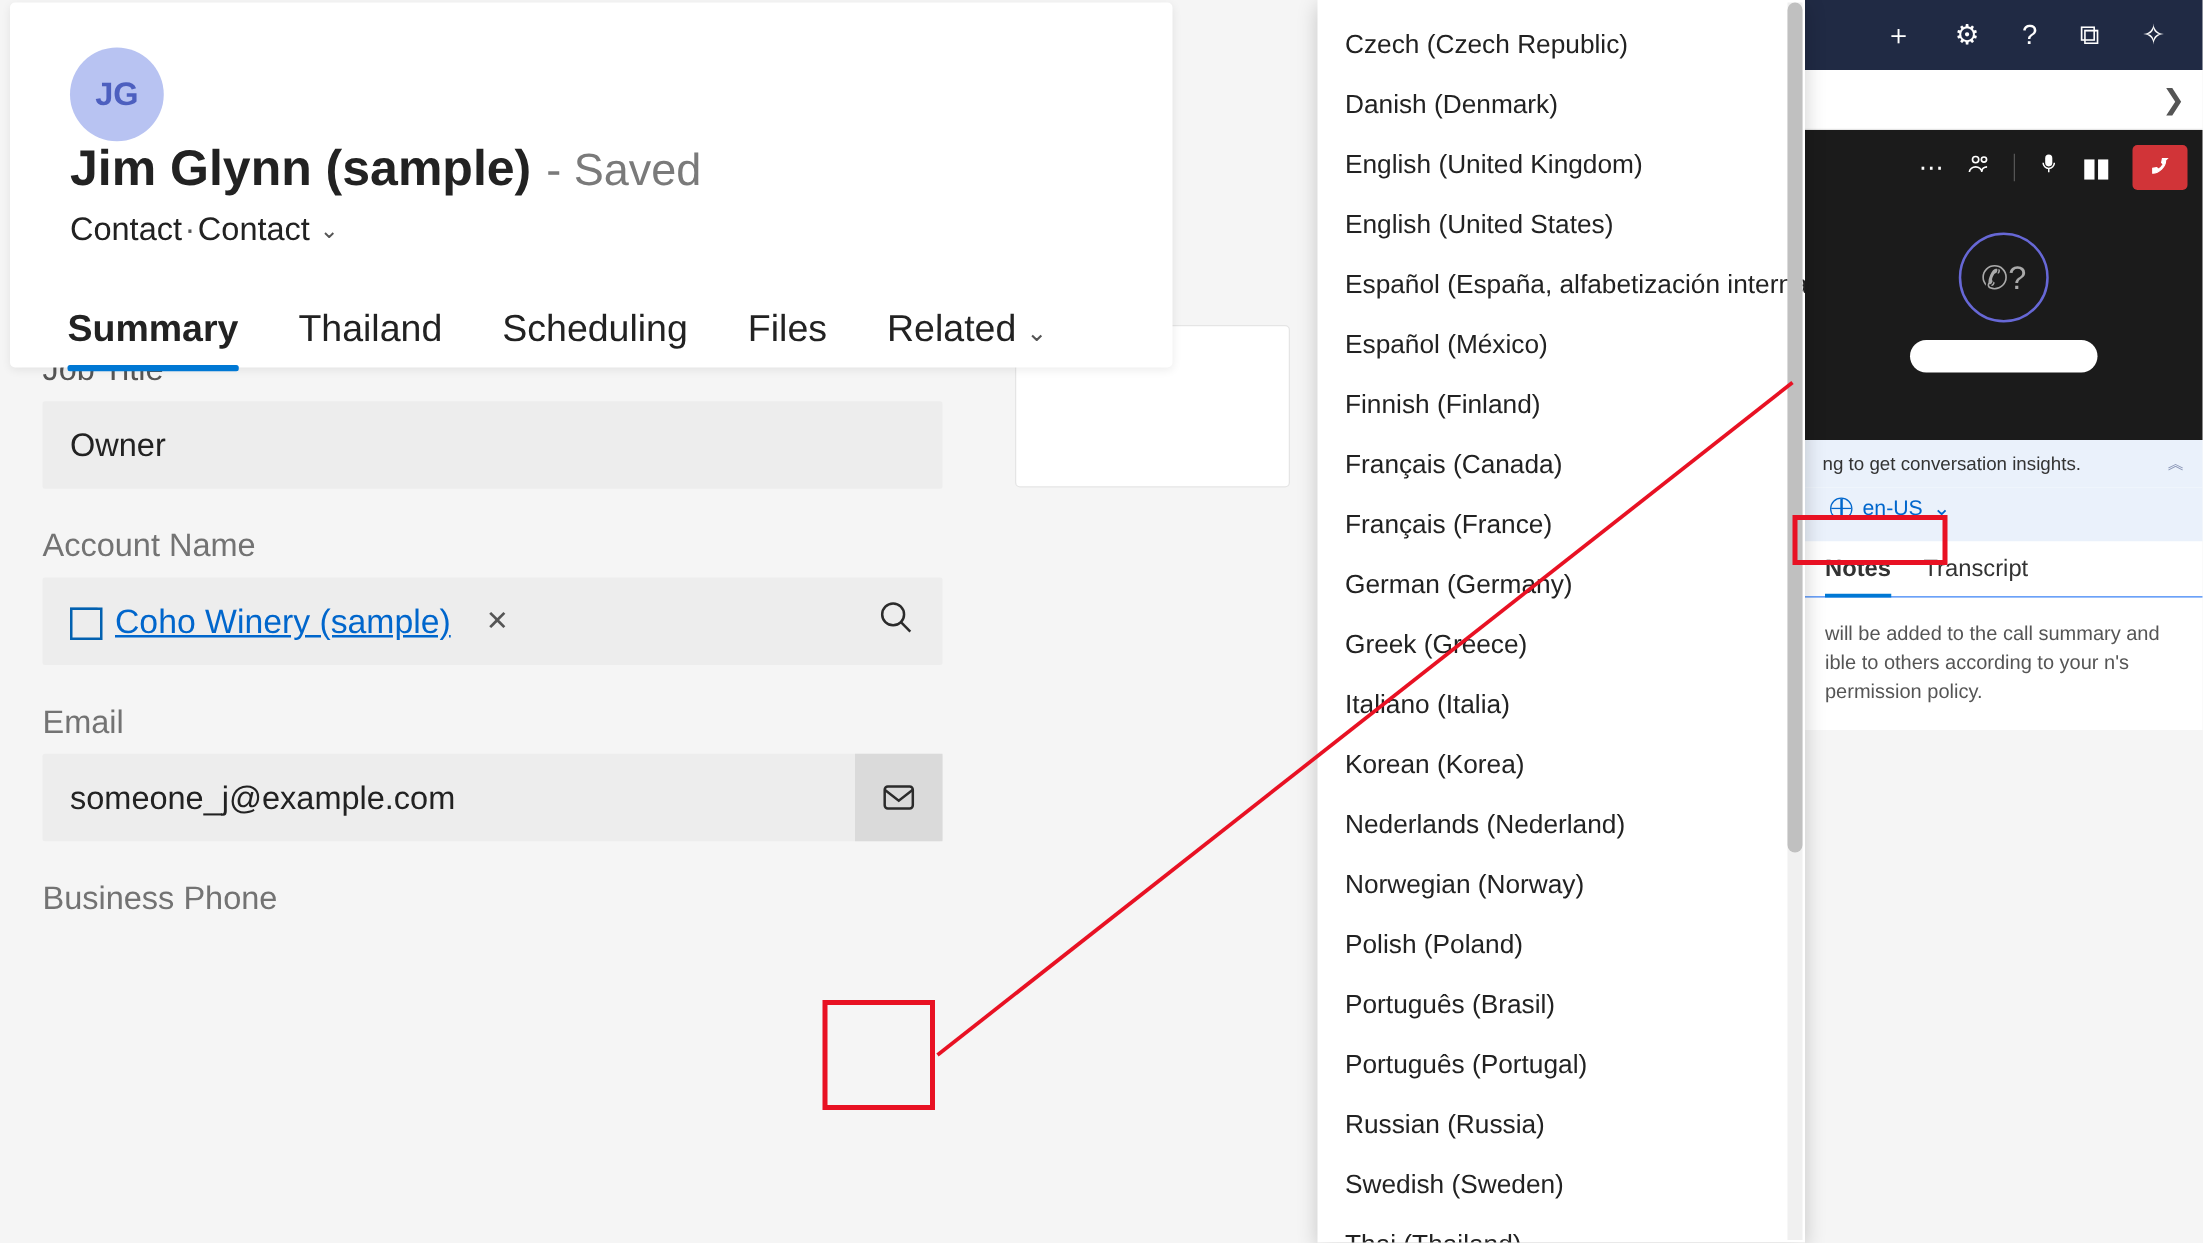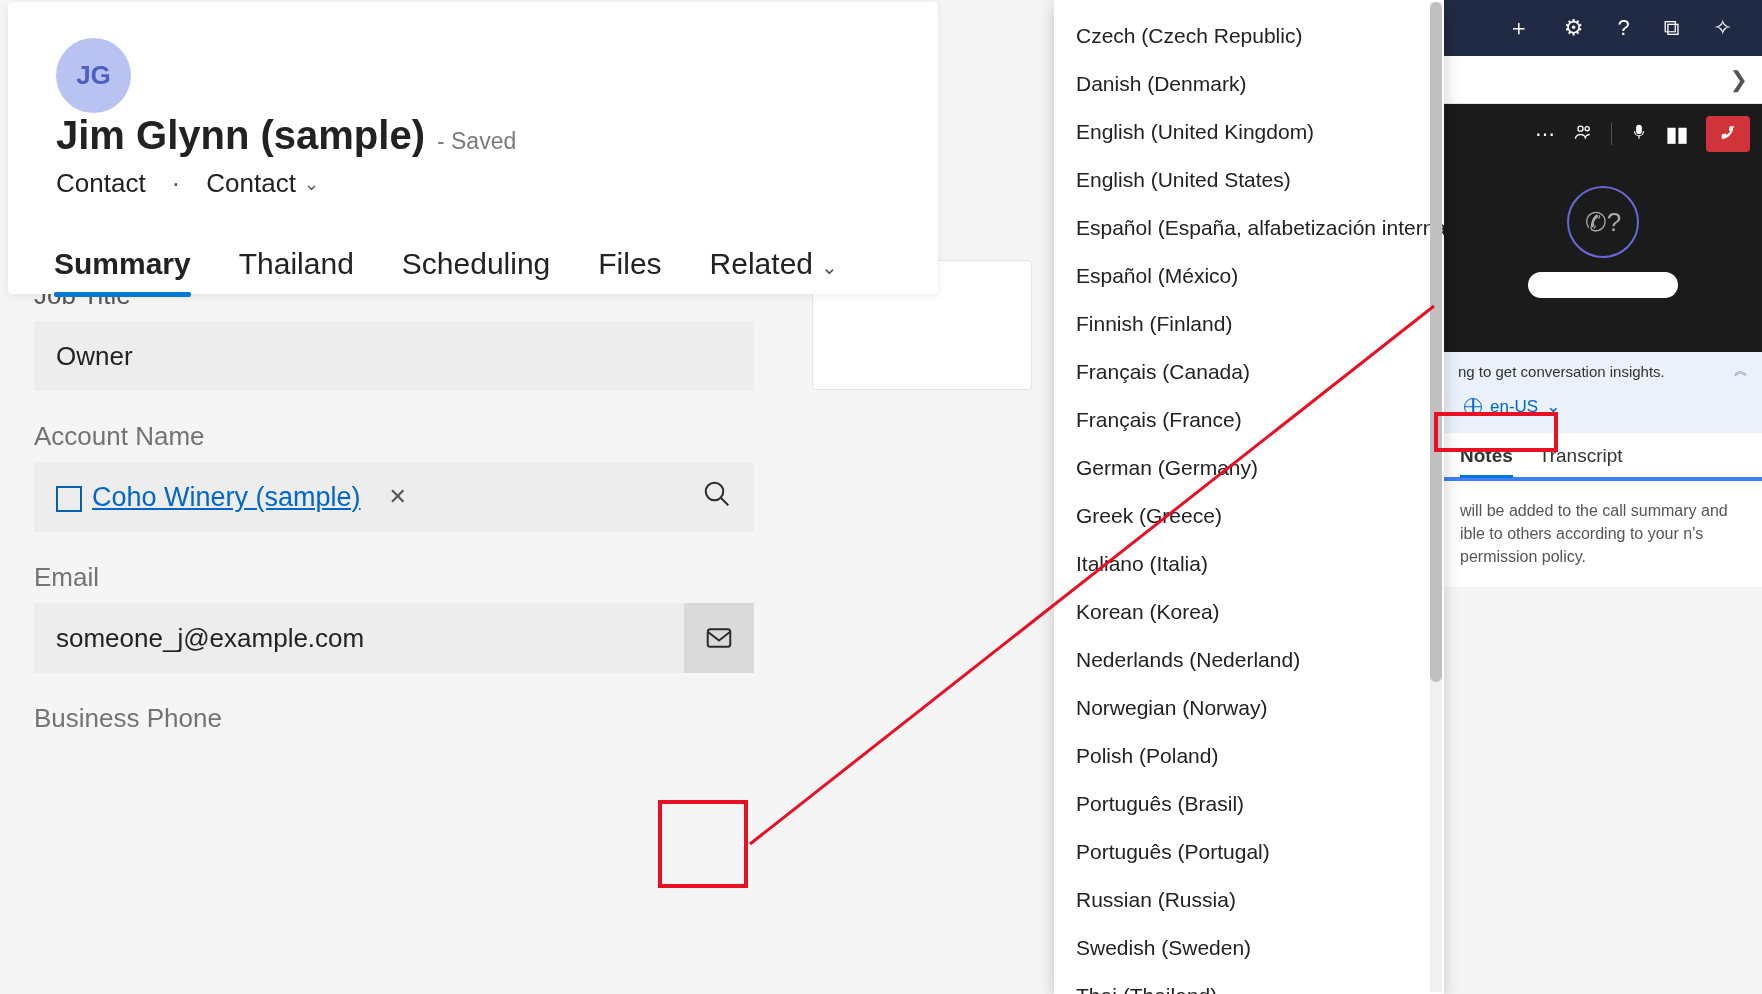--- a/index.html
+++ b/index.html
@@ -18,22 +18,22 @@
 .card-header { display: flex; align-items: flex-start; padding: 36px 40px 0 48px; flex-direction: column; }
 .avatar {
   width: 75px; height: 75px; border-radius: 50%;
   background: #b8c3f2; color: #4d5fbf;
   display: flex; align-items: center; justify-content: center;
   font-size: 26px; font-weight: 600; margin-right: 28px;
 }
 .title-block { display: flex; flex-direction: column; }
 .title-row { display: flex; align-items: baseline; gap: 12px; }
 .contact-name { font-size: 40px; font-weight: 600; color: #222; }
-.saved-badge { font-size: 23px; color: #7a7a7a; }
-.subtitle-row { display:flex; gap:26px; font-size:26px; color:#222; margin-top:10px;}
+.saved-badge { font-size: 36px; color: #7a7a7a; }
+.subtitle-row { display:flex; gap:2px; font-size:26px; color:#222; margin-top:10px;}
 .dot-sep { color:#555; }
 .entity-dropdown { display:flex; align-items:center; gap:8px; cursor:pointer;}
 .chev-down { font-size:18px; color:#555; }
 
 
 .tabs { display:flex; gap:48px; padding: 48px 52px 0 46px; font-size:30px; color:#222;}
 .tab { padding-bottom:14px; cursor:pointer; position:relative;}
 .tab.active { font-weight:600; }
 .tab.active::after{content:"";position:absolute;left:0;right:0;bottom:-2px;height:5px;background:#0078d4;border-radius:2px;}
 .tab .chev-down{margin-left:8px;font-size:20px;}
@@ -90,21 +90,21 @@
 .call-divider{width:1px;height:22px;background:#555;}
 .call-avatar-ring{position:absolute;left:50%;top:82px;transform:translateX(-50%);width:72px;height:72px;border:2px solid #6768d6;border-radius:50%;display:flex;align-items:center;justify-content:center;}
 .call-avatar-ring .phone-q{color:#aaa;font-size:26px;}
 .call-name-mask{position:absolute;left:50%;top:168px;transform:translateX(-50%);width:150px;height:26px;background:#fff;border-radius:14px;}
 .insight-bar{background:#eaf1fb;padding:10px 14px;font-size:15px;color:#333;display:flex;align-items:center;justify-content:space-between;}
 .lang-pill{display:flex;align-items:center;gap:8px;color:#0066cc;font-size:17px;cursor:pointer;padding:6px 10px;}
 .globe{width:18px;height:18px;border:1.5px solid #0066cc;border-radius:50%;position:relative;}
 .globe::before{content:"";position:absolute;left:50%;top:0;bottom:0;width:1.5px;background:#0066cc;transform:translateX(-50%);}
 .globe::after{content:"";position:absolute;top:50%;left:0;right:0;height:1.5px;background:#0066cc;transform:translateY(-50%);}
 .collapse-ico{color:#8894b5;font-size:14px;cursor:pointer;}
-.panel-tabs{display:flex;gap:26px;padding:12px 16px 0;border-bottom:4px solid #3b82f6;}
+.panel-tabs{display:flex;gap:26px;padding:12px 16px 0;border-bottom:1px solid #3b82f6;}
 .ptab{font-size:19px;color:#333;padding-bottom:10px;cursor:pointer;position:relative;}
 .ptab.active{font-weight:600;}
 .ptab.active::after{content:"";position:absolute;left:0;right:0;bottom:-1px;height:3px;background:#0078d4;}
 .notes-msg{padding:18px 16px;font-size:16px;color:#555;line-height:1.45;}
 
 
 .ghost-panel{position:absolute; left:812px; top:260px; width:220px; height:130px; background:#fff; border:1px solid #e5e5e5; border-radius:4px; z-index:1;}
 
 
 svg.ic{width:30px;height:30px;stroke:#2b2b2b;stroke-width:1.6;fill:none;}

